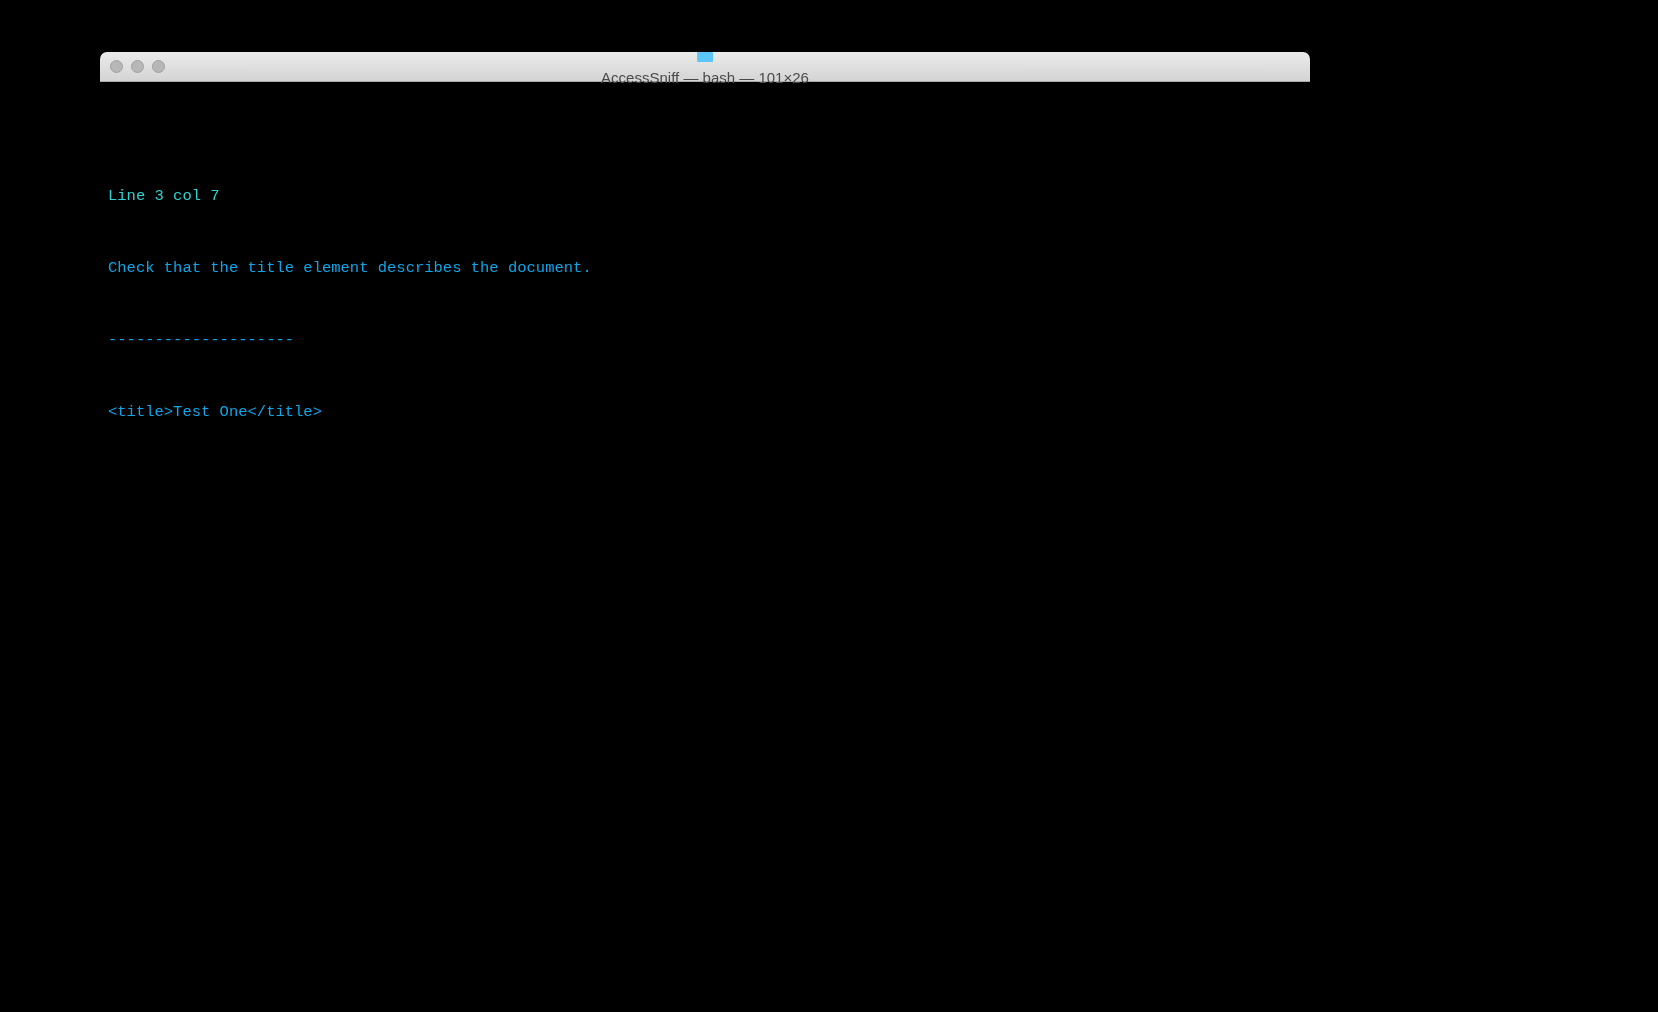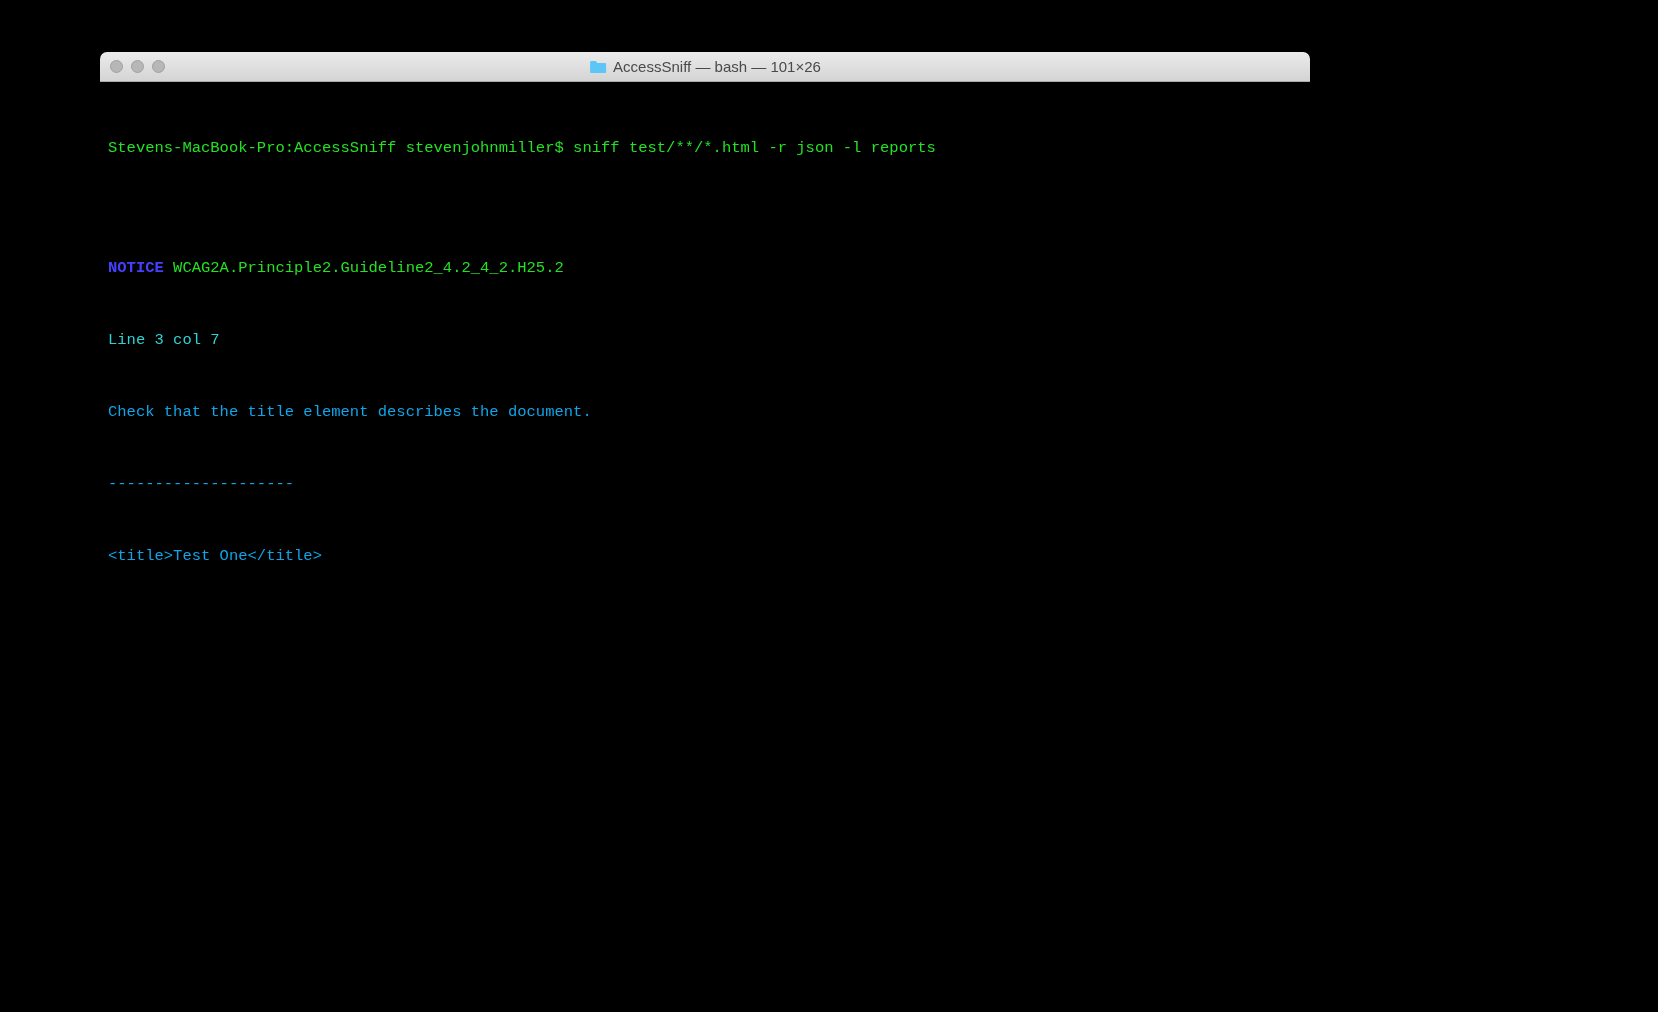--- a/index.html
+++ b/index.html
@@ -49,20 +49,21 @@
     .title-center {
       position: absolute;
       left: 50%;
       transform: translateX(-50%);
       display: flex;
       align-items: center;
       gap: 6px;
       color: #4a4a4a;
       font-family: -apple-system, "Helvetica Neue", sans-serif;
       font-size: 15px;
+      flex-direction: column;
     }
     .folder-icon {
       width: 18px;
       height: 15px;
       display: inline-block;
     }
     .terminal-body {
       padding: 6px 8px;
       font-size: 15.5px;
       line-height: 1.55;
@@ -93,23 +94,21 @@
       <span class="folder-icon">
         <svg viewBox="0 0 18 15" width="18" height="15">
           <path d="M1 3 L1 13 Q1 14 2 14 L16 14 Q17 14 17 13 L17 5 Q17 4 16 4 L8 4 L7 2.3 Q6.7 2 6 2 L2 2 Q1 2 1 3 Z" fill="#5cc6f7"></path>
         </svg>
       </span>
       <span>AccessSniff — bash — 101×26</span>
     </div>
   </div>
 
   <div class="terminal-body">
-    <span class="term-line prompt-green">Stevens-MacBook-Pro:AccessSniff stevenjohnmiller$ sniff test/**/*.html -r json -l reports</span>
     <span class="term-line"></span>
-    <span class="term-line"><span class="notice-blue">NOTICE</span><span class="rule-green"> WCAG2A.Principle2.Guideline2_4.2_4_2.H25.2</span></span>
     <span class="term-line line-cyan">Line 3 col 7</span>
     <span class="term-line gray">Check that the title element describes the document.</span>
     <span class="term-line gray">--------------------</span>
     <span class="term-line gray">&lt;title&gt;Test One&lt;/title&gt;</span>
     <span class="term-line"></span>
     
     
     
     
     

